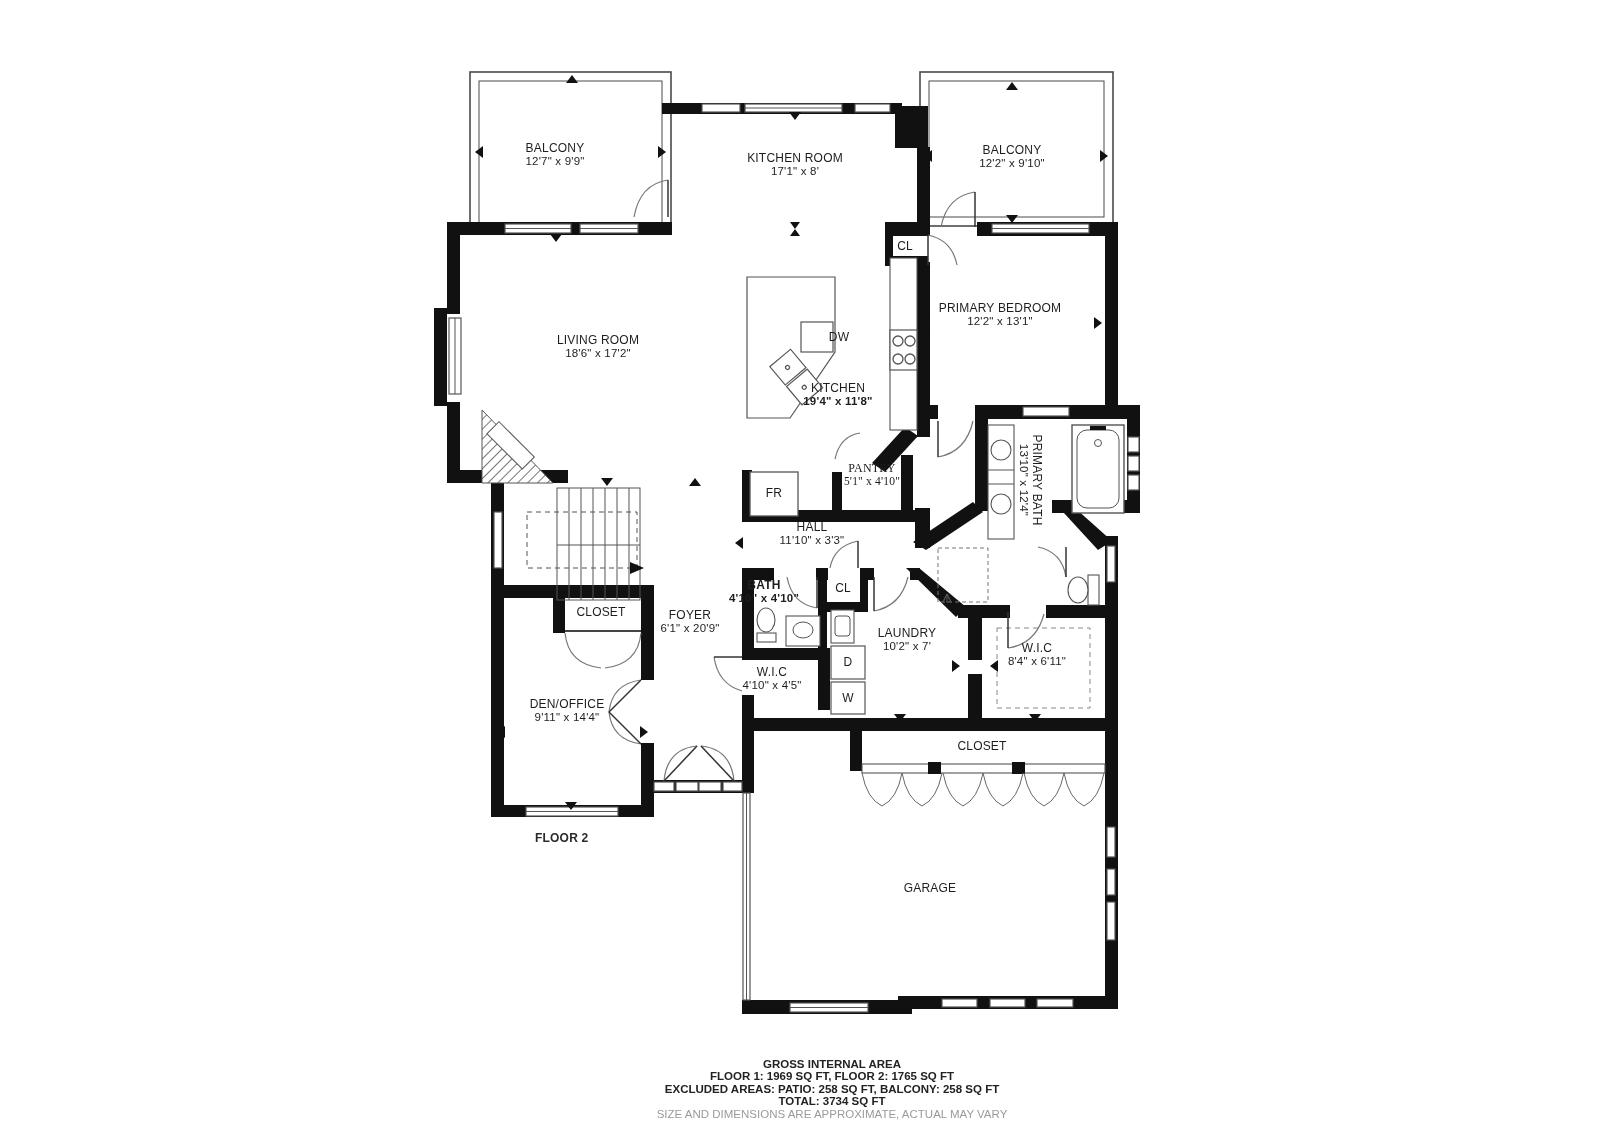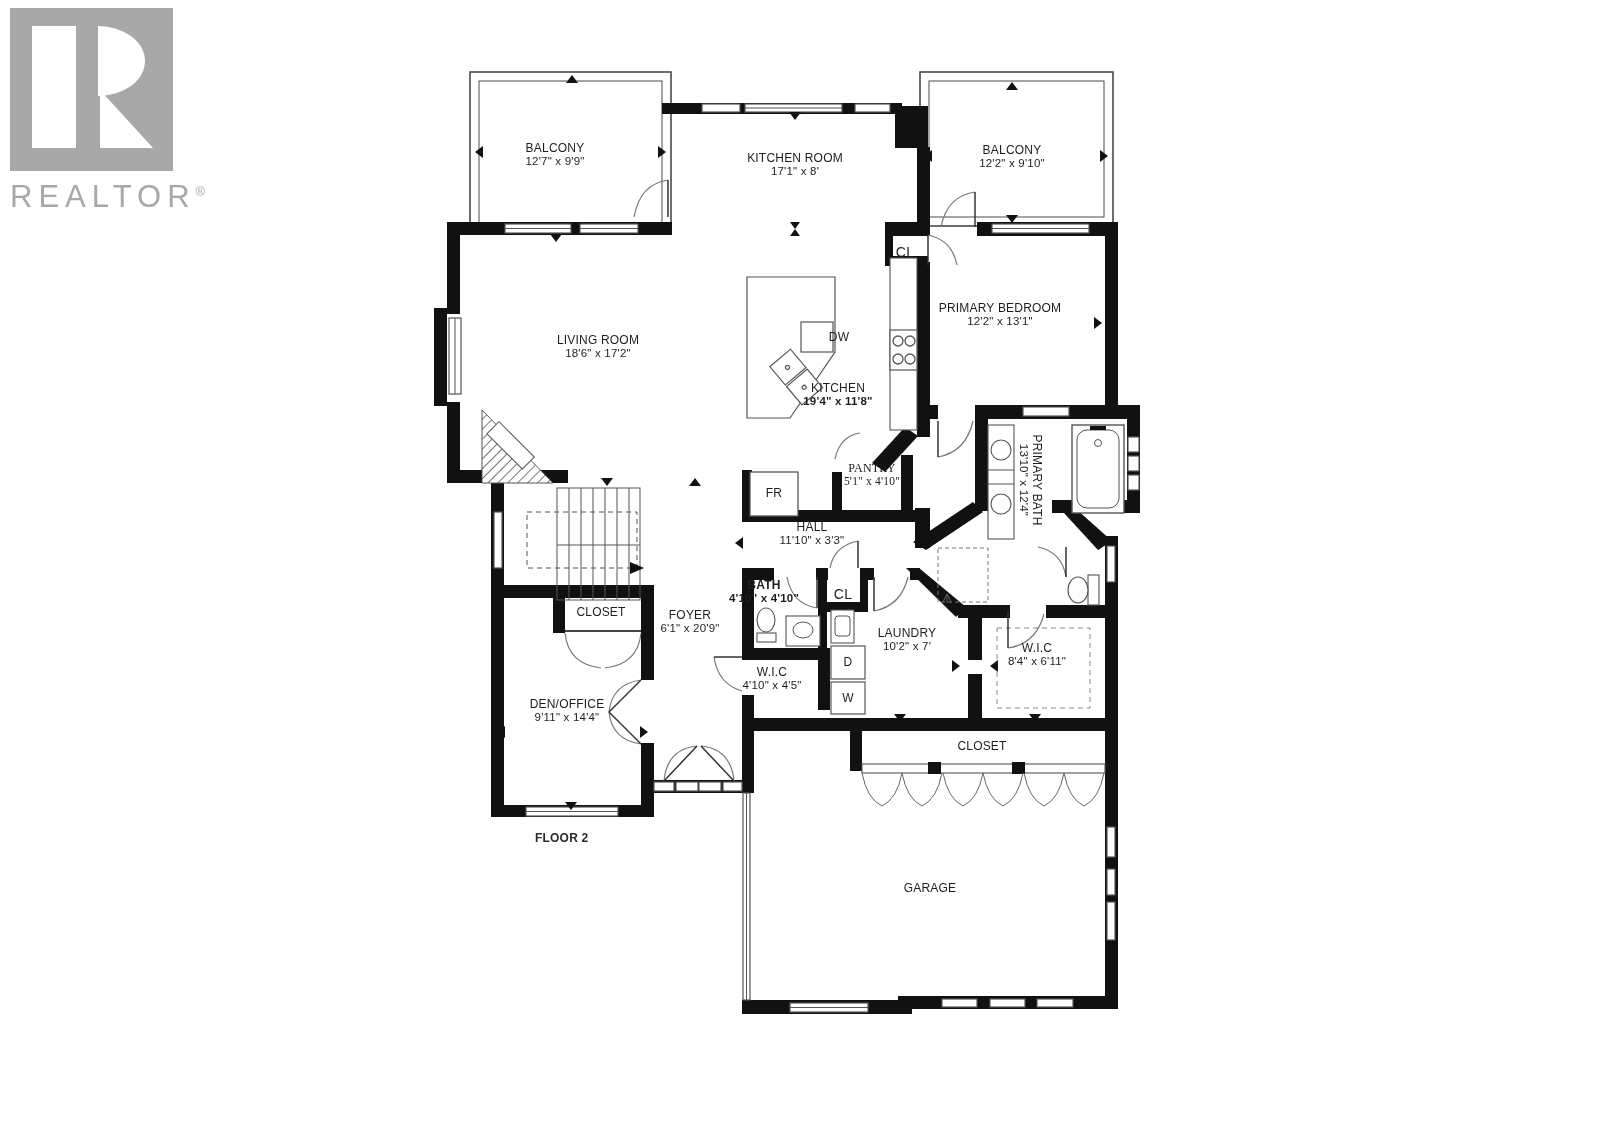--- a/index.html
+++ b/index.html
@@ -8,42 +8,33 @@
   .plan-svg{position:absolute;left:0;top:0;}
   
   .logo{position:absolute;left:10px;top:8px;width:200px;}
   .logo-word{font-size:31px;color:#a8a8a8;letter-spacing:6px;margin-top:4px;font-weight:400;}
   .logo-word sup{font-size:13px;letter-spacing:0;}
   
   .lbl{position:absolute;transform:translate(-50%,-50%);text-align:center;color:#1d1d1d;
        font-size:12px;line-height:1.18;white-space:nowrap;letter-spacing:.2px;}
   .lbl .dims{font-size:11.5px;}
   .lbl.bold-dims .dims{font-weight:700;}
-  .lbl.small{font-size:14px;margin-top:6px;}
+  .lbl.small{font-size:12px;}
   .lbl.vertical{transform:translate(-50%,-50%) rotate(90deg);}
   .lbl.left-align{transform:translate(0,-50%);text-align:left;font-weight:600;color:#2a2a2a;padding-left:40px;}
   
   .summary{position:absolute;left:622px;top:1058px;width:420px;text-align:center;
            font-size:11.5px;line-height:12.4px;color:#222;font-weight:700;}
   .summary .disclaimer{color:#9b9b9b;font-weight:400;}
 </style>
 </head>
 <body>
 
 <div class="stage">
 
-  <div class="logo">
-    <svg width="163" height="163" viewBox="0 0 163 163">
-      <rect x="0" y="0" width="163" height="163" fill="#a8a8a8"></rect>
-      <rect x="22" y="18" width="44" height="122" fill="#ffffff"></rect>
-      <path d="M 88,18 A 47 35 0 0 1 88,88 Z" fill="#ffffff"></path>
-      <polygon points="90,82 143,140 90,140" fill="#ffffff"></polygon>
-    </svg>
-    <div class="logo-word"><span>REALTOR</span><sup>®</sup></div>
-  </div>
 
   <svg class="plan-svg" width="1600" height="1130" viewBox="0 0 1600 1130">
     <defs>
       <pattern id="hatch" width="7" height="7" patternUnits="userSpaceOnUse" patternTransform="rotate(45)">
         <rect width="7" height="7" fill="#fff"></rect>
         <line x1="0" y1="0" x2="0" y2="7" stroke="#777" stroke-width="2"></line>
       </pattern>
     </defs>
 
     <g stroke="#4a4a4a" stroke-width="1.6" fill="none">
@@ -384,14 +375,21 @@
   <div class="lbl left-align" style="left:495px;top:838px;">
     <div>FLOOR 2</div>
   </div>
   <div class="lbl" style="left:982px;top:746px;">
     <div>CLOSET</div>
   </div>
   <div class="lbl" style="left:930px;top:888px;">
     <div>GARAGE</div>
   </div>
 
+  <div class="summary">
+    <div>GROSS INTERNAL AREA</div>
+    <div>FLOOR 1: 1969 SQ FT, FLOOR 2: 1765 SQ FT</div>
+    <div>EXCLUDED AREAS: PATIO: 258 SQ FT, BALCONY: 258 SQ FT</div>
+    <div>TOTAL: 3734 SQ FT</div>
+    <div class="disclaimer">SIZE AND DIMENSIONS ARE APPROXIMATE, ACTUAL MAY VARY</div>
+  </div>
 
 </div>
 
 </body></html>

